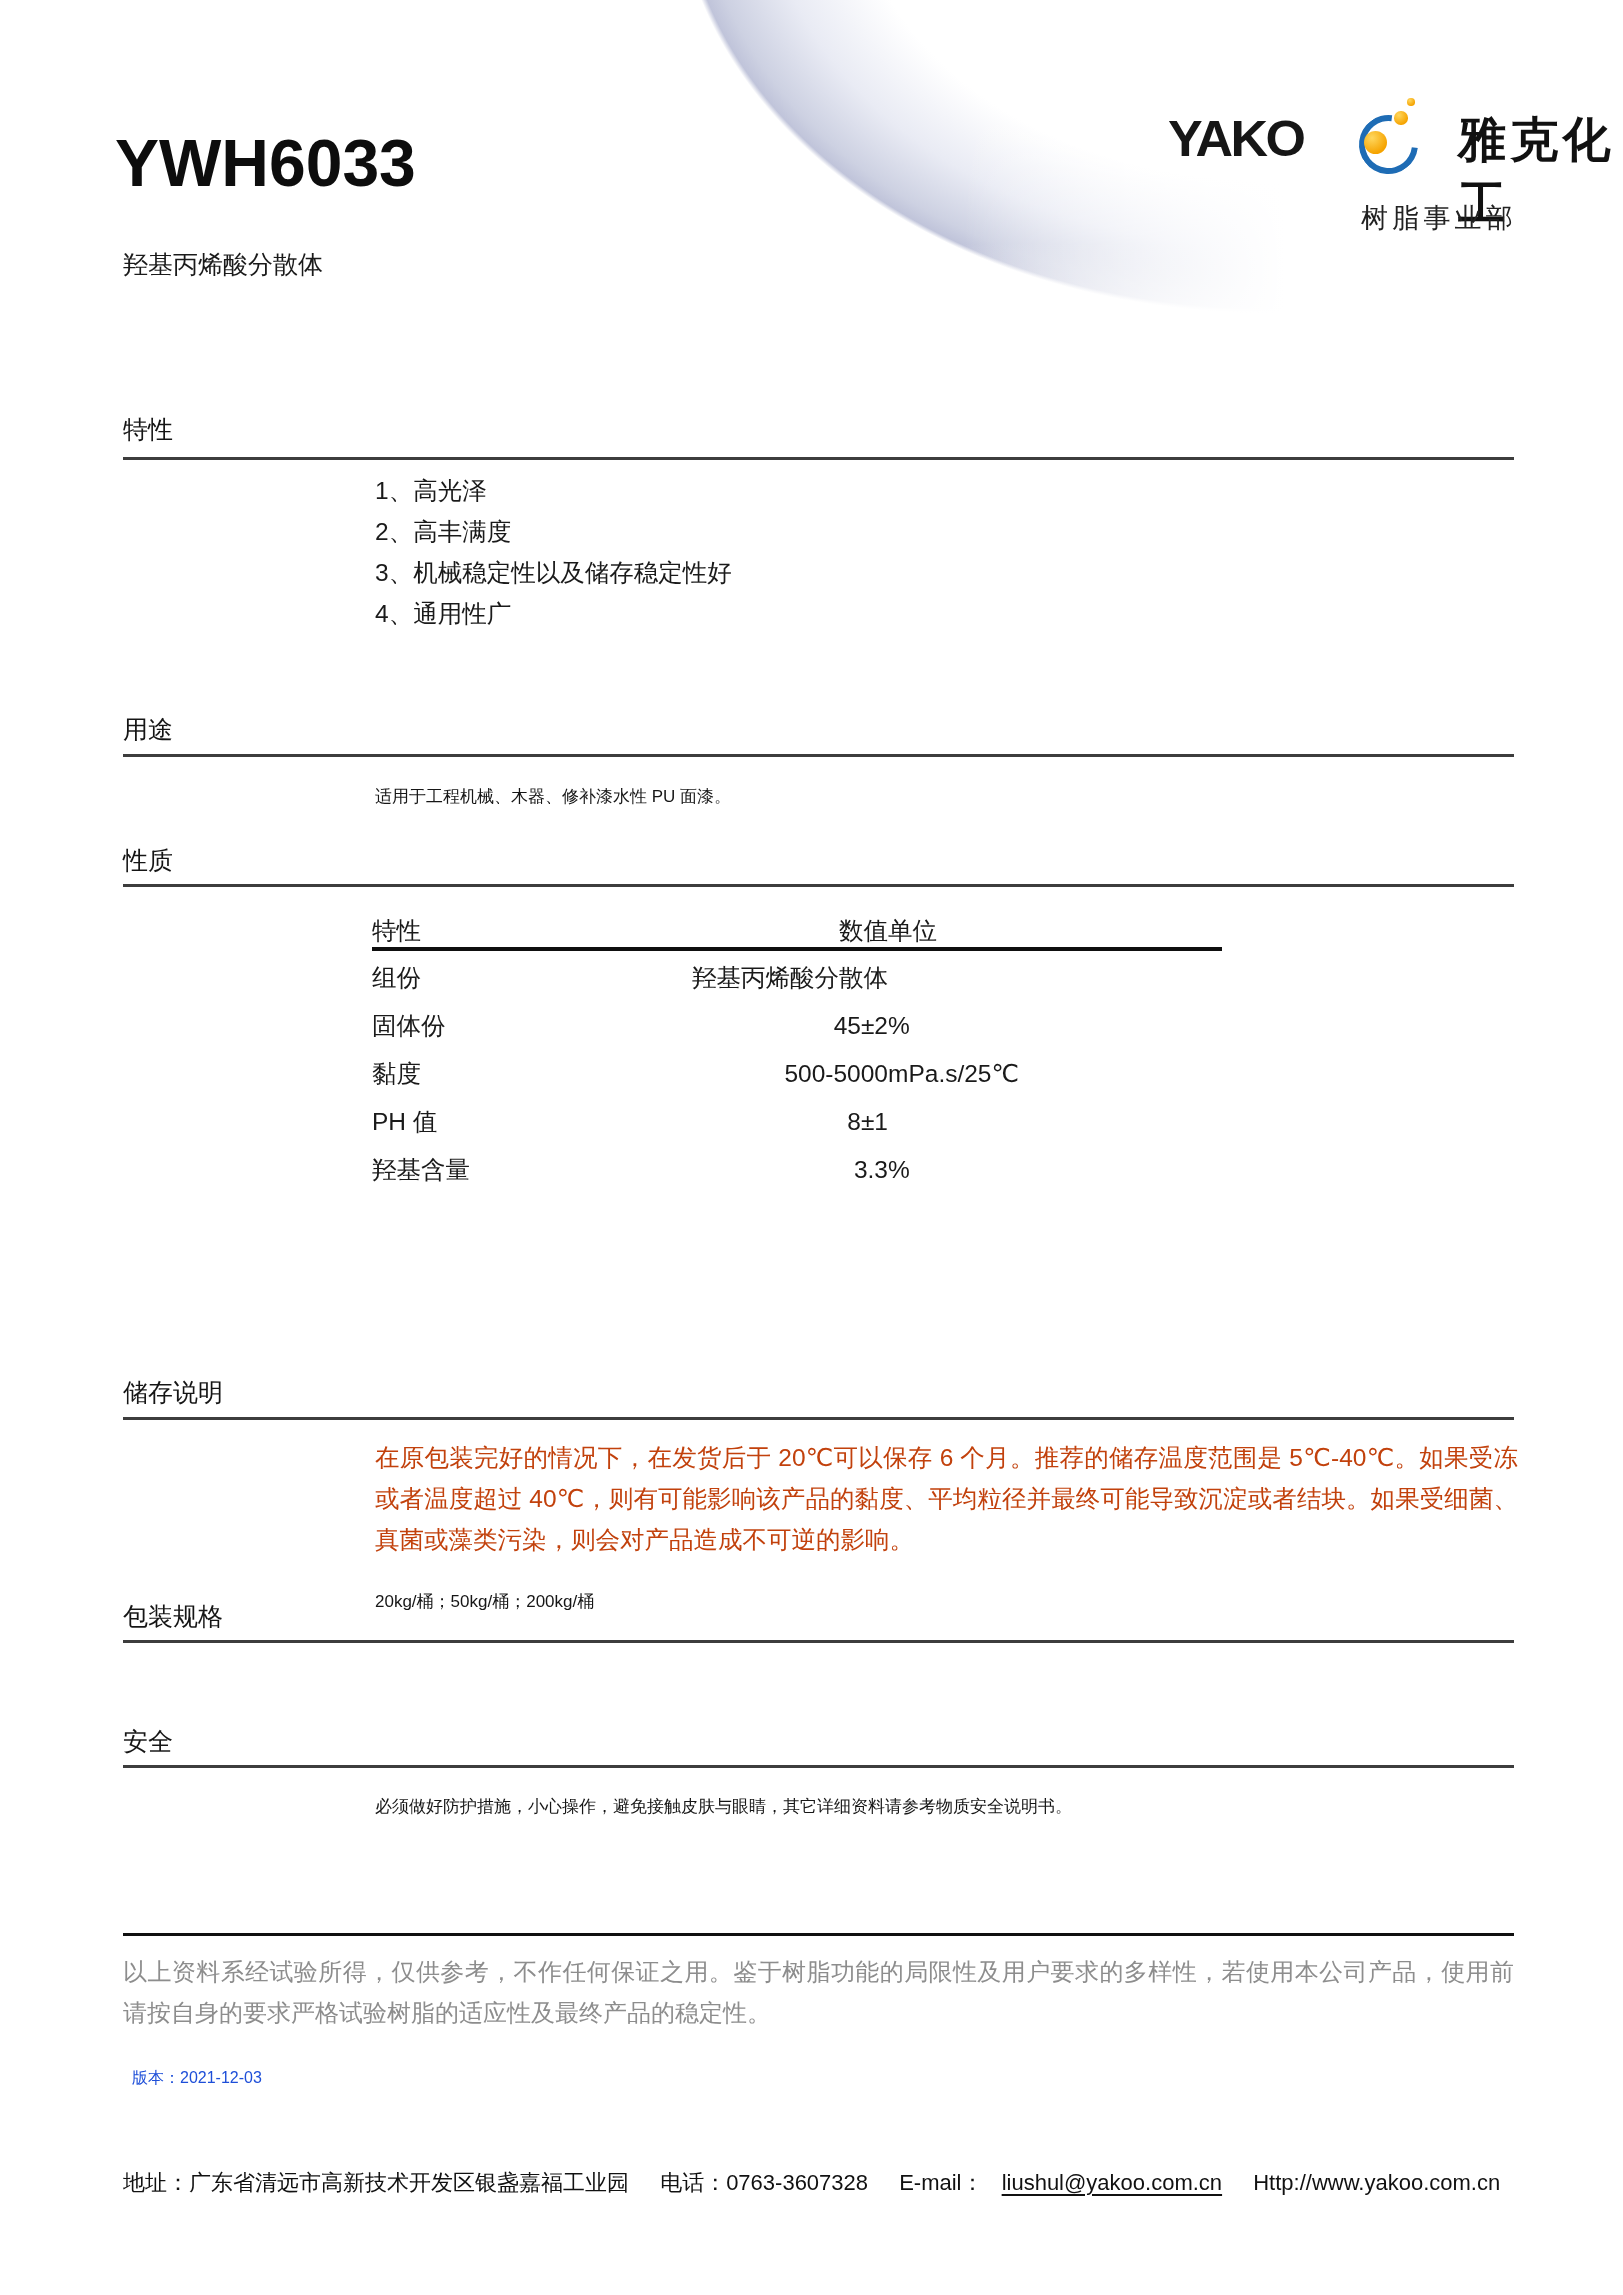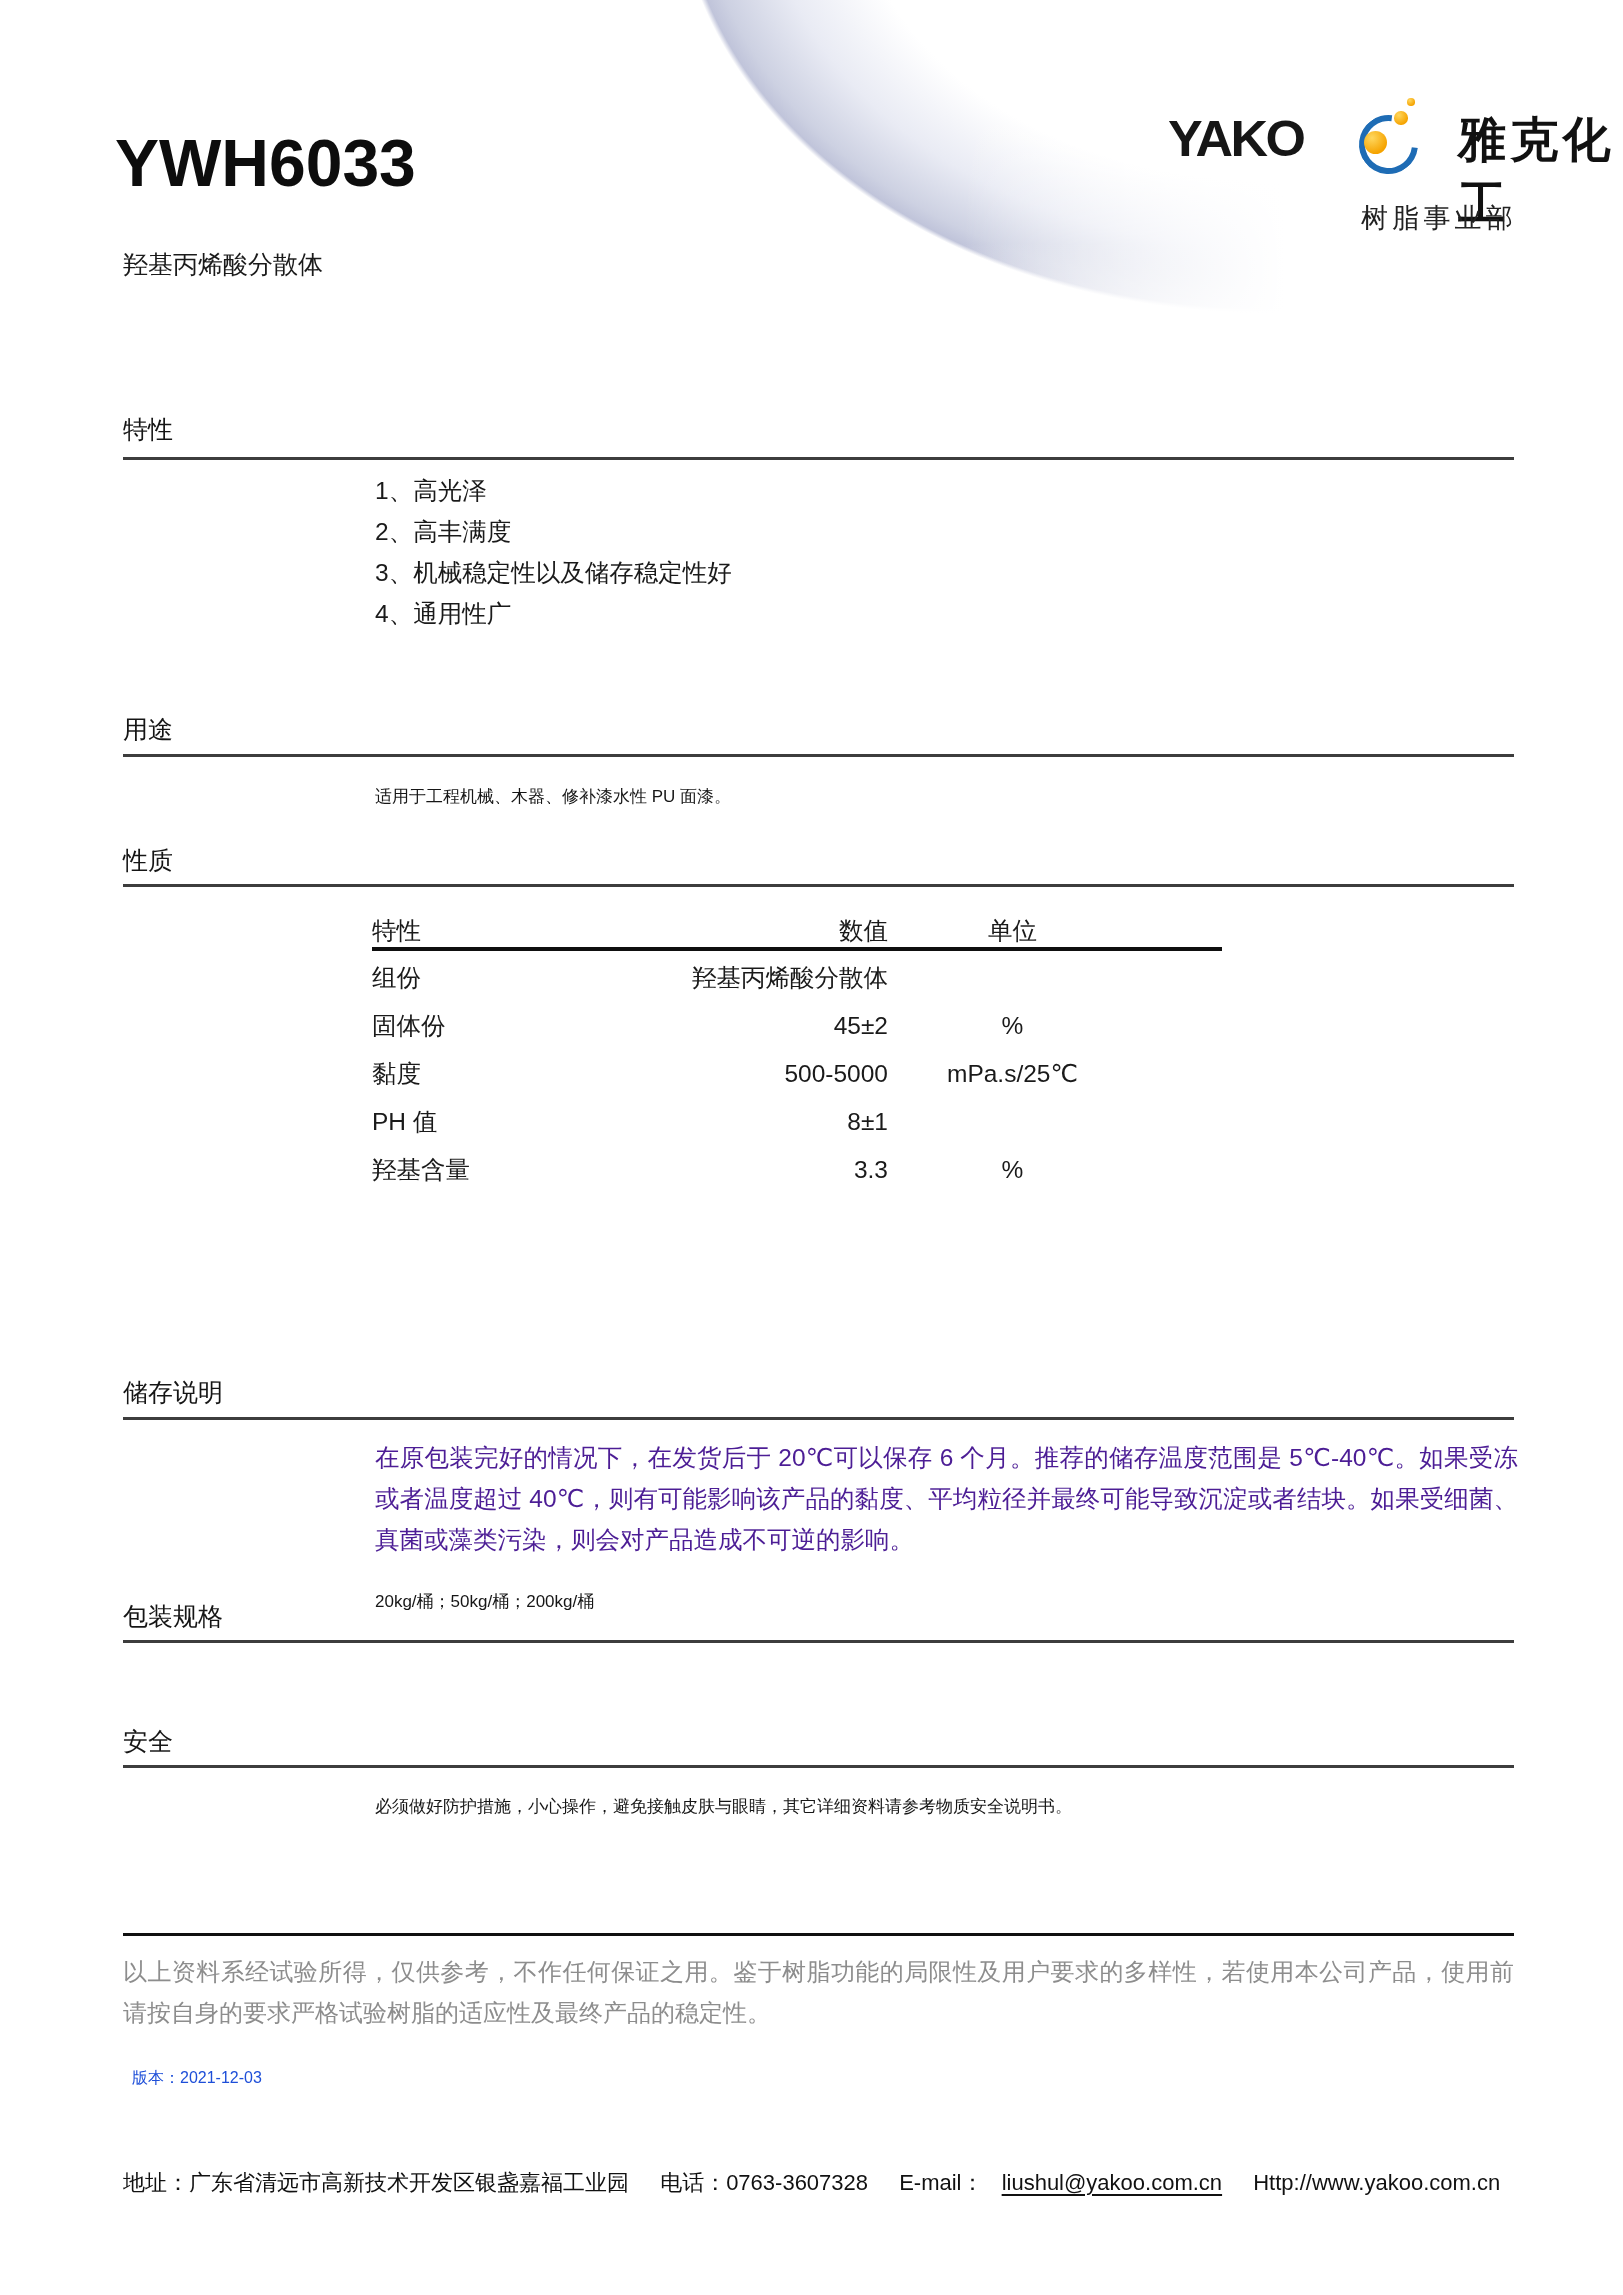--- a/index.html
+++ b/index.html
@@ -45,25 +45,25 @@
   .rule{left:123px;width:1391px;height:2.5px;background:#3d3d3d;}
   .body-text{left:375px;font-size:17px;line-height:41px;color:#161616;}
   ul.feat{top:470px;left:375px;list-style:none;margin:0;padding:0;font-size:24.5px;}
   ul.feat li{height:41px;line-height:41px;}
   
   .ptable{top:915px;left:372px;width:850px;}
   .trow{display:flex;font-size:24.5px;line-height:48px;height:48px;}
   .thead .trow{line-height:32px;height:32px;}
   .c1{width:152px;text-align:left;}
   .c2{width:364px;text-align:right;}
-  .c3{width:249px;text-align:center;}
+  .c3{width:249px;}
   .thead-rule{width:850px;height:4.2px;background:#0f0f0f;margin:0;}
   .tbody{padding-top:3px;}
   
-  .para{left:375px;width:1143px;font-size:24.5px;line-height:41px;text-align:justify;color:#4c1d95;}
+  .para{left:375px;width:1143px;font-size:24.5px;line-height:41px;text-align:justify;color:#c2410c;}
   
   .foot-rule{top:1933px;left:123px;width:1391px;height:3.4px;background:#101010;}
   .disclaimer{top:1951px;left:123px;width:1391px;font-size:24px;line-height:41px;
               text-align:justify;color:#8d8d8d;}
   .version{top:2068px;left:132px;font-size:16px;color:#1d4ed8;}
   .address{top:2168px;left:123px;width:1437px;font-size:22px;color:#111;white-space:nowrap;}
   .address span{margin-right:25px;}
   .email-link{text-decoration:underline;text-underline-offset:4.2px;color:#111;margin-right:25px;}
 </style>
 </head>

